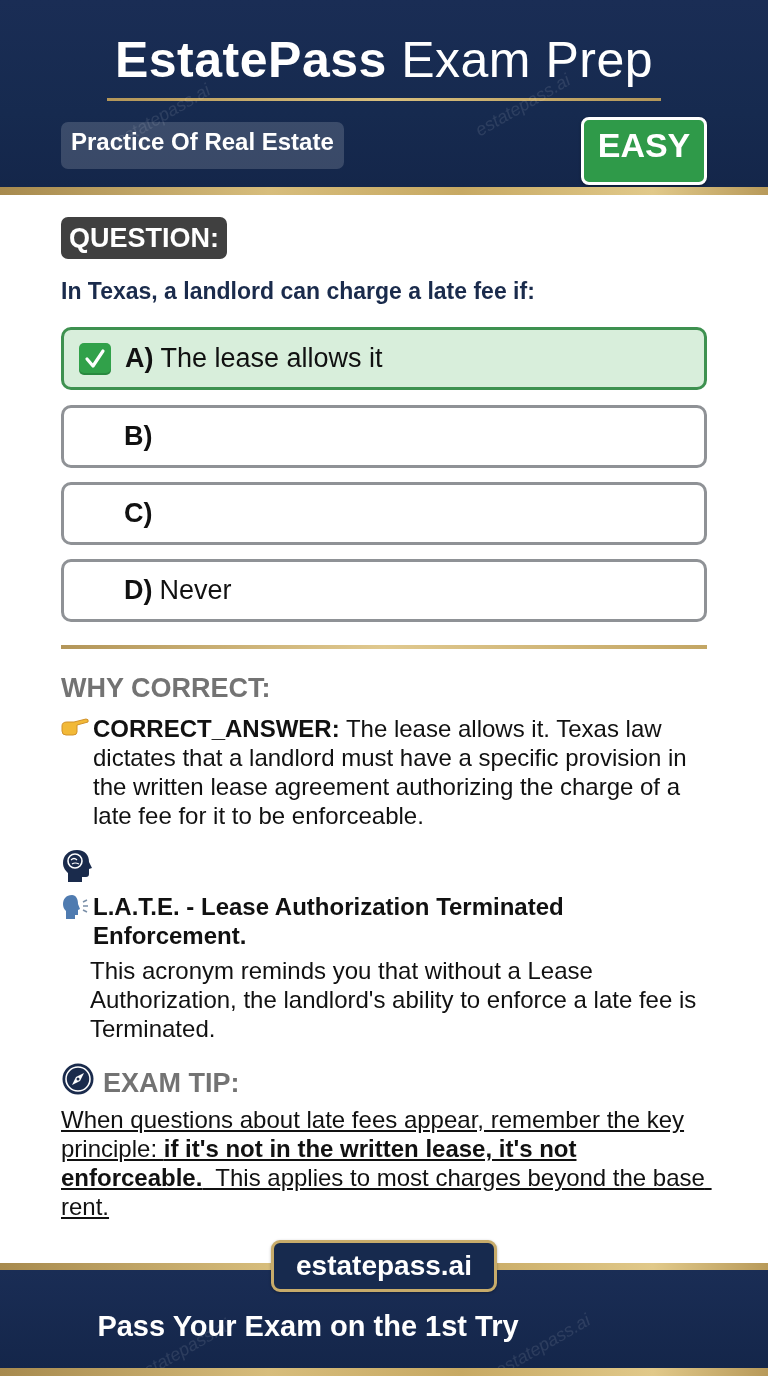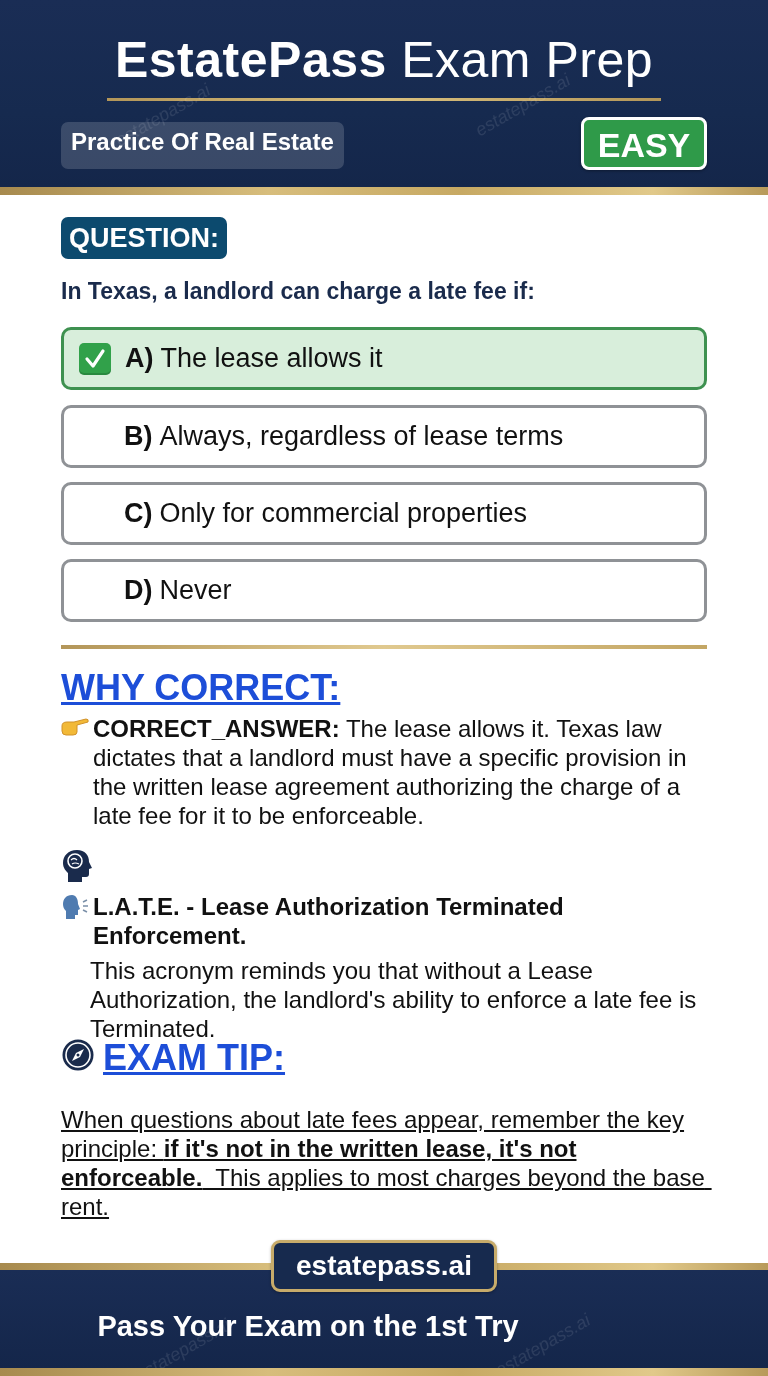--- a/index.html
+++ b/index.html
@@ -24,34 +24,34 @@
   .brand-rule {
     position: absolute; top: 98px; left: 107px; width: 554px; height: 3px;
     background: linear-gradient(90deg, #b39659, #d9c07e, #b39659);
   }
   .category-badge {
     position: absolute; left: 61px; top: 122px; height: 47px; padding: 0 10px;
     background: rgba(255,255,255,0.16); border-radius: 7px;
     color: #ffffff; font-weight: bold; font-size: 24px; line-height: 40px;
   }
   .difficulty-badge {
-    position: absolute; left: 581px; top: 117px; width: 126px; height: 53px;
+    position: absolute; left: 581px; top: 117px; width: 126px; height: 68px;
     background: #2f9a49; border: 3px solid #ffffff; border-radius: 8px;
     color: #ffffff; font-weight: bold; font-size: 34px; line-height: 50px; text-align: center;
     box-shadow: 0 1px 3px rgba(0,0,0,0.35);
   }
   .watermark {
     position: absolute; color: rgba(255,255,255,0.10); font-size: 18px; font-style: italic;
     transform: rotate(-30deg); pointer-events: none;
   }
 
   
   .question-tag {
     position: absolute; left: 61px; top: 217px; height: 42px; padding: 0 8px;
-    background: #0c4a6e; border-radius: 7px; color: #fff; font-weight: bold;
+    background: #404040; border-radius: 7px; color: #fff; font-weight: bold;
     font-size: 27px; line-height: 42px;
   }
   .question-text {
     position: absolute; left: 61px; top: 272px; color: #1a2b4c; font-weight: bold;
     font-size: 23px; line-height: 38px; white-space: nowrap;
   }
   .option {
     position: absolute; left: 61px; width: 646px; height: 63px;
     border: 3px solid #8f9296; border-radius: 10px; background: #ffffff;
     display: flex; align-items: center; padding-left: 60px;
@@ -67,22 +67,22 @@
     box-shadow: inset 0 -2px 0 rgba(0,0,0,0.15);
   }
 
   .section-rule {
     position: absolute; left: 61px; top: 645px; width: 646px; height: 4px;
     background: linear-gradient(90deg, #b39659, #e0c98f, #c3a664);
   }
 
   
   .sec-title {
-    position: absolute; left: 61px; color: #1d4ed8; font-weight: bold; font-size: 36px;
-    line-height: 34px; display: flex; align-items: center; gap: 8px; white-space: nowrap; text-decoration: underline;
+    position: absolute; left: 61px; color: #737373; font-weight: bold; font-size: 27px;
+    line-height: 34px; display: flex; align-items: center; gap: 8px; white-space: nowrap;
   }
   .para {
     position: absolute; font-size: 24px; line-height: 29px; color: #111;
   }
   .para b { font-weight: bold; }
   .bullet-icon { position: absolute; }
 
   
   .footer-gold-top {
     position: absolute; left: 0; top: 1263px; width: 768px; height: 8px;
@@ -127,25 +127,23 @@
   <span class="check-icon">
     <svg width="24" height="24" viewBox="0 0 24 24">
         <path d="M4 12 L10 19 L20 4" stroke="#fff" stroke-width="3.2" fill="none" stroke-linecap="round" stroke-linejoin="round"></path>
       </svg>
   </span>
   <span class="letter">A)</span>
   <span>The lease allows it</span>
 </div>
 <div class="option" style="top:405px;">
   <span class="letter">B)</span>
-  <span>Always, regardless of lease terms</span>
 </div>
 <div class="option" style="top:482px;">
   <span class="letter">C)</span>
-  <span>Only for commercial properties</span>
 </div>
 <div class="option" style="top:559px;">
   <span class="letter">D)</span>
   <span>Never</span>
 </div>
 
 <div class="section-rule"></div>
 
 <div class="sec-title" style="top:671px;">WHY CORRECT:</div>
 <span class="bullet-icon" style="left:60px;top:716px;">
@@ -166,21 +164,21 @@
 </div>
 <span class="bullet-icon" style="left:61px;top:893px;">
   <svg width="30" height="28" viewBox="0 0 30 28">
     <path d="M11 2 C5 2 2 6 2 11 C2 14 3 16 5 18 L5 26 L14 26 L14 22 L17 22 L17 17 L19 16 L17 11 C17 6 15 2 11 2 Z" fill="#4f7bb0"></path>
     <path d="M22 9 L26 7 M22 13 L27 13 M22 17 L26 19" stroke="#7a8fa8" stroke-width="1.5"></path>
   </svg>
 </span>
 <div class="para" style="left:93px;top:892px;width:560px;font-weight:bold;">L.A.T.E. - Lease Authorization Terminated Enforcement.</div>
 <div class="para" style="left:90px;top:956px;width:630px;">This acronym reminds you that without a Lease Authorization, the landlord's ability to enforce a late fee is Terminated.</div>
 
-<div class="sec-title" style="top:1038px;text-align:center;">
+<div class="sec-title" style="top:1062px;text-align:center;">
   <span>
     <svg width="34" height="34" viewBox="0 0 34 34">
       <circle cx="17" cy="17" r="15.5" fill="#1a2b4c"></circle>
       <circle cx="17" cy="17" r="12" fill="none" stroke="#fff" stroke-width="1.6"></circle>
       <path d="M23 11 L19 19 L11 23 L15 15 Z" fill="#fff"></path>
       <circle cx="17" cy="17" r="1.5" fill="#1a2b4c"></circle>
     </svg>
   </span>
   <span>EXAM TIP:</span>
 </div>

